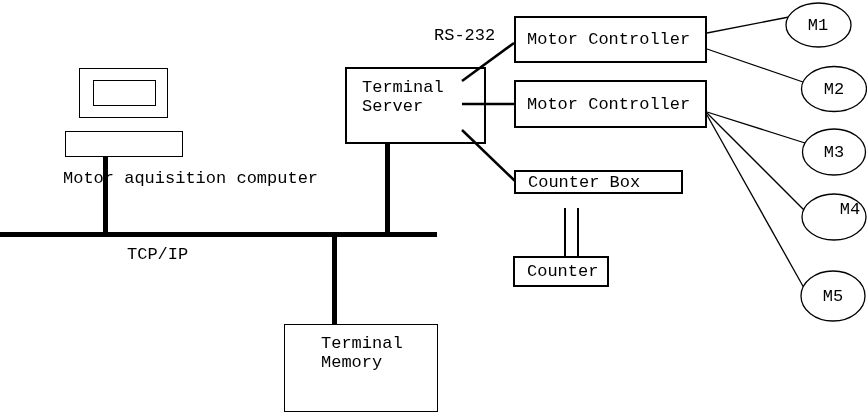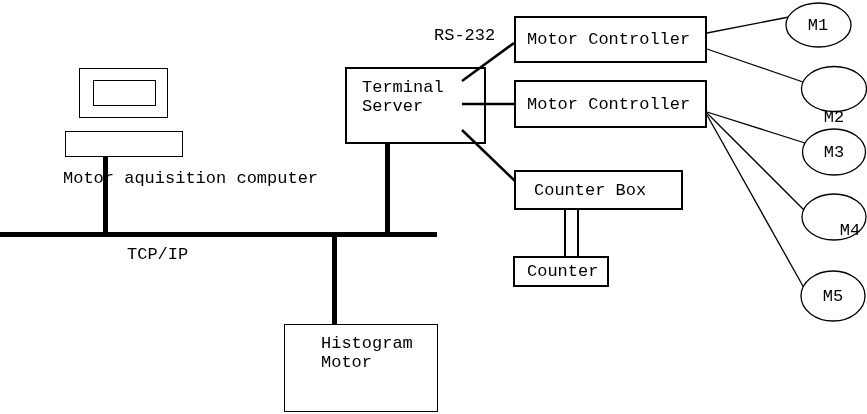--- a/index.html
+++ b/index.html
@@ -53,30 +53,30 @@
   </div>
 
   <div class="box vcenter" style="left:514px; top:16px; width:193px; height:47px; padding-left:11px;">
     <span>Motor Controller</span>
   </div>
 
   <div class="box vcenter" style="left:514px; top:80px; width:193px; height:48px; padding-left:11px;">
     <span>Motor Controller</span>
   </div>
 
-  <div class="box vcenter" style="left:514px; top:170px; width:169px; height:40px; padding-left:18px;">
+  <div class="box vcenter" style="left:514px; top:170px; width:169px; height:24px; padding-left:12px;">
     <span>Counter Box</span>
   </div>
 
   <div class="box vcenter" style="left:513px; top:256px; width:96px; height:31px; padding-left:12px;">
     <span>Counter</span>
   </div>
 
   <div class="box thinbox" style="left:284px; top:324px; width:154px; height:88px; padding:9px 0 0 36px;">
-    <span>Histogram Motor</span>
+    <span>Terminal Memory</span>
   </div>
 
   <svg class="overlay" width="867" height="414" viewBox="0 0 867 414">
 
     <line x1="0" y1="234.5" x2="437" y2="234.5" stroke="#000" stroke-width="5"></line>
 
     <line x1="105.5" y1="156" x2="105.5" y2="232" stroke="#000" stroke-width="5"></line>
     <line x1="387.5" y1="143" x2="387.5" y2="232" stroke="#000" stroke-width="5"></line>
     <line x1="334.5" y1="236" x2="334.5" y2="325" stroke="#000" stroke-width="5"></line>
 
@@ -94,18 +94,18 @@
     <line x1="707" y1="115" x2="804" y2="288" stroke="#000" stroke-width="1.3"></line>
 
     <ellipse cx="818.5" cy="25" rx="32.5" ry="22" fill="#fff" stroke="#000" stroke-width="1.3"></ellipse>
     <ellipse cx="834" cy="89" rx="32.5" ry="22.5" fill="#fff" stroke="#000" stroke-width="1.3"></ellipse>
     <ellipse cx="834" cy="152" rx="31.5" ry="23" fill="#fff" stroke="#000" stroke-width="1.3"></ellipse>
     <ellipse cx="834" cy="217" rx="32" ry="23" fill="#fff" stroke="#000" stroke-width="1.3"></ellipse>
     <ellipse cx="833" cy="296" rx="32" ry="25" fill="#fff" stroke="#000" stroke-width="1.3"></ellipse>
   </svg>
 
   <div class="motor-label" style="left:818px; top:25px;">M1</div>
-  <div class="motor-label" style="left:834px; top:89px;margin-top:28px;">M2</div>
+  <div class="motor-label" style="left:834px; top:89px;">M2</div>
   <div class="motor-label" style="left:834px; top:152px;">M3</div>
-  <div class="motor-label" style="left:834px; top:230px;padding-left:32px;">M4</div>
+  <div class="motor-label" style="left:834px; top:209px;padding-left:32px;">M4</div>
   <div class="motor-label" style="left:833px; top:296px;">M5</div>
 
 </div>
 
 </body></html>

